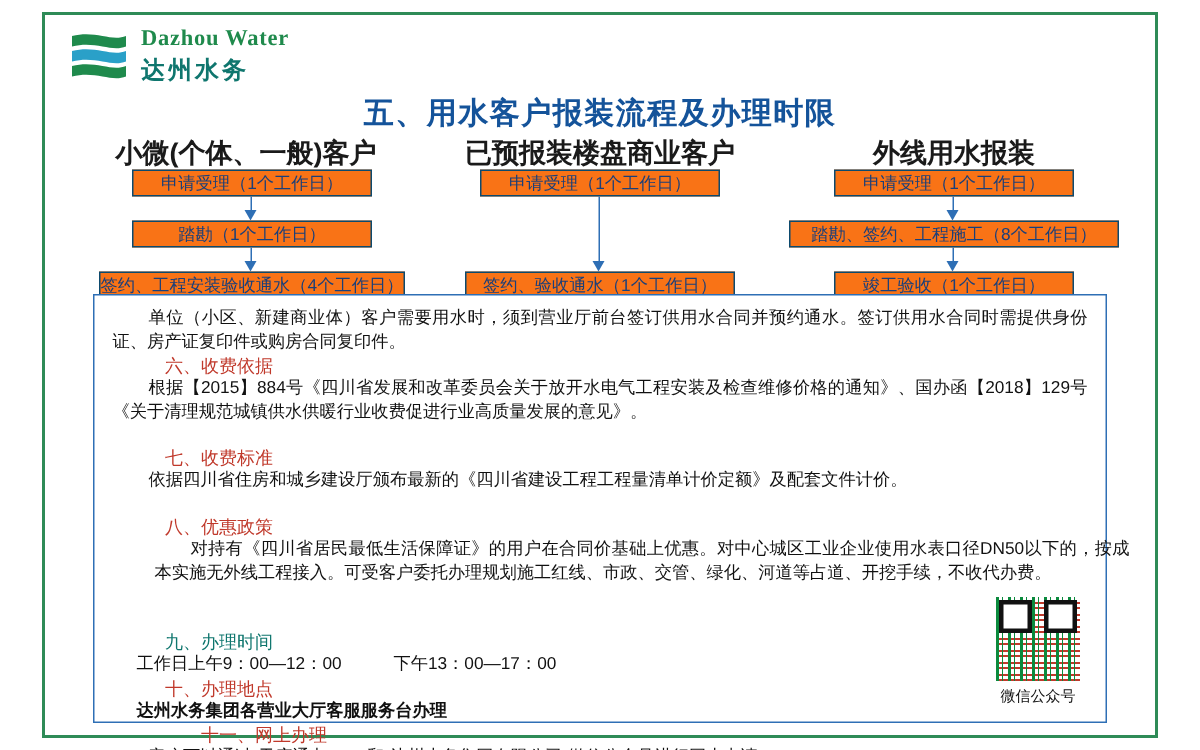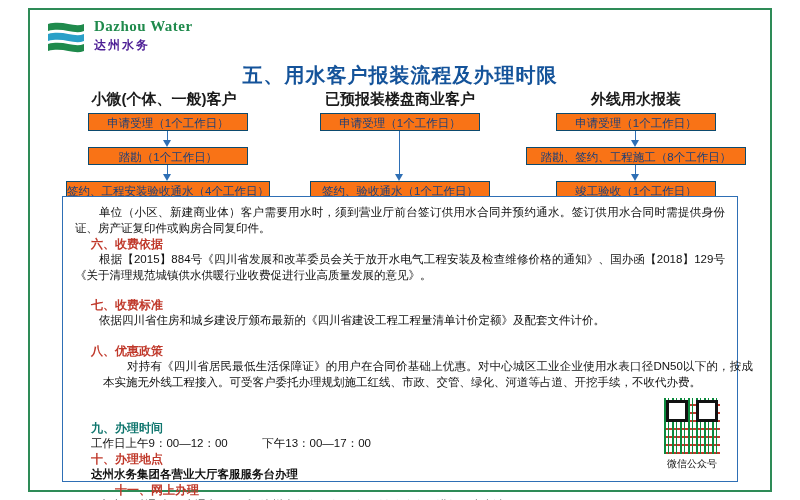--- a/index.html
+++ b/index.html
@@ -51,43 +51,43 @@
     font-size: 15px;
     font-weight: bold;
     color: #1f8a4c;
     font-family: "Liberation Serif", serif;
     letter-spacing: 0.5px;
   }
   .logo-text-cn {
     position: absolute;
     left: 50px;
     top: 21px;
-    font-size: 12px;
-    font-weight: bold;
-    color: #4c1d95;
+    font-size: 16px;
+    font-weight: bold;
+    color: #0f766e;
     letter-spacing: 2px;
   }
   
   .main-title {
     position: absolute;
     left: 0;
     top: 62px;
     width: 800px;
     text-align: center;
     font-size: 20px;
     font-weight: bold;
     color: #14539a;
     letter-spacing: 1px;
     font-family: Liberation Serif, serif;
   }
   
   .col-head {
     position: absolute;
     top: 90px;
-    font-size: 15px;
+    font-size: 18px;
     font-weight: bold;
     color: #1a1a1a;
     text-align: center;
   }
   .col-head.c1 { left: 48px;  width: 232px; }
   .col-head.c2 { left: 292px; width: 216px; }
   .col-head.c3 { left: 520px; width: 232px; }
 
   
   .flow-box {
@@ -131,23 +131,24 @@
   .para {
     position: absolute;
     font-size: 11.5px;
     line-height: 15.5px;
     color: #111111;
     text-align: justify;
   }
   .sec-head {
     position: absolute;
     font-size: 12px;
-    font-weight: bold;
+    font-weight: normal;
     color: #c0392b;
     line-height: 15px;
+    margin-left: 19px;
   }
   .sec-head.blue { color: #0f766e; }
 
   
   .qr {
     position: absolute;
     right: 16px;
     bottom: 26px;
     width: 56px;
     height: 56px;

